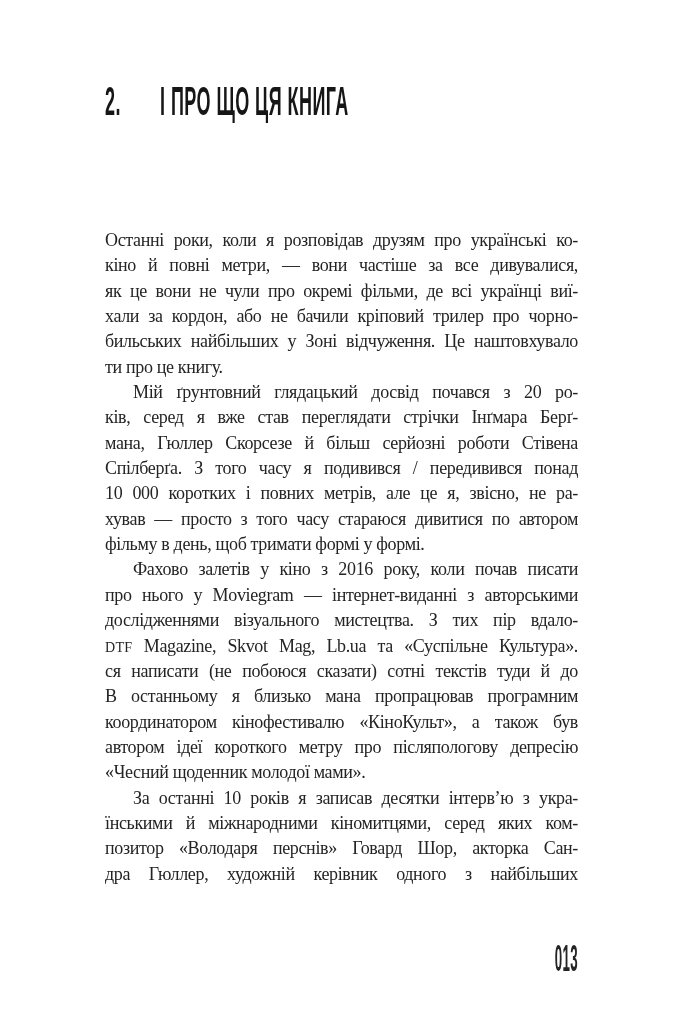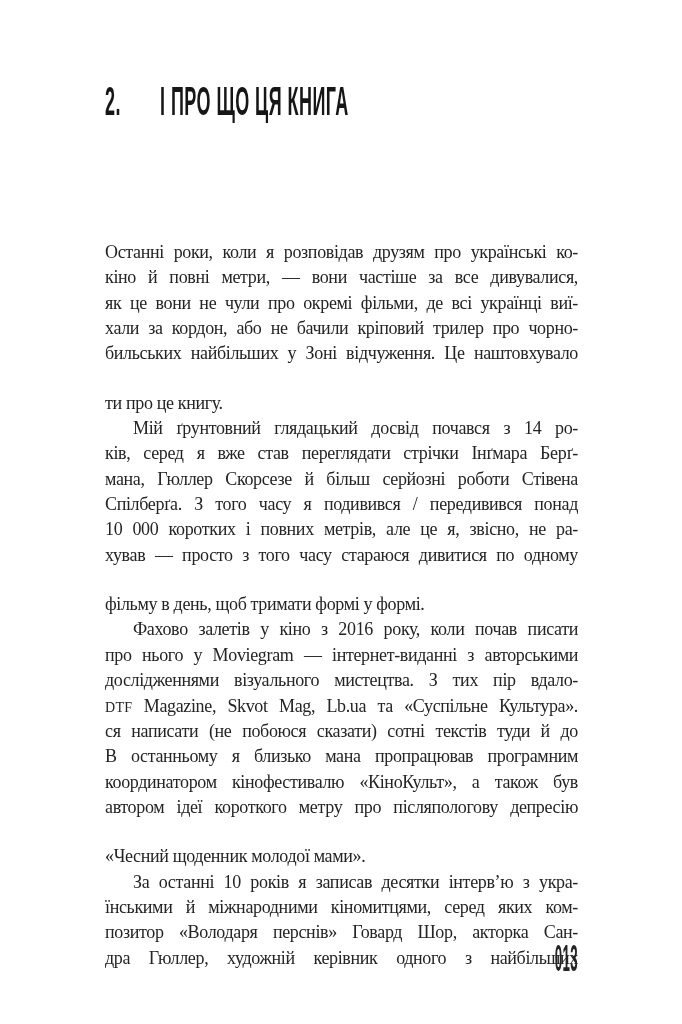--- a/index.html
+++ b/index.html
@@ -36,36 +36,36 @@
     transform: scaleX(0.45);
     transform-origin: 0 0;
   }
   .h-num { left: 0; }
   .h-title { left: 55px; }
 
   
   .body-text {
     position: absolute;
     left: 105px;
-    top: 240px;
+    top: 228px;
     width: 473px;
     font-family: "Liberation Serif", serif;
     font-size: 18px;
     line-height: 25.35px;
     letter-spacing: -0.35px;
     color: var(--text, #242424);
   }
   .para { margin: 0; padding: 0; }
   .line {
     text-align: justify;
     text-align-last: justify;
     height: 25.35px;
     overflow: hidden;
   }
-  .line.end { text-align-last: left; margin-top: 24px; }
+  .line.end { text-align-last: left; }
   .line.ind { text-indent: 28px; }
   .i  { }
   .sc { font-size: 0.78em; letter-spacing: 0.3px; }
 
   
   .pagenum {
     position: absolute;
     left: 578px;
     top: 941px;
     width: 0;
@@ -99,26 +99,26 @@
   <div class="body-text">
       <div class="para">
         <div class="line"><span>Останні роки, коли я розповідав друзям про українські ко-</span></div>
         <div class="line"><span>кіно й повні метри, — вони частіше за все дивувалися,</span></div>
         <div class="line"><span>як це вони не чули про окремі фільми, де всі українці виї-</span></div>
         <div class="line"><span>хали за кордон, або не бачили кріповий трилер про чорно-</span></div>
         <div class="line"><span>бильських найбільших у Зоні відчуження. Це наштовхувало</span></div>
         <div class="line end"><span>ти про це книгу.</span></div>
       </div>
       <div class="para">
-        <div class="line ind"><span>Мій ґрунтовний глядацький досвід почався з 14 ро-</span></div>
+        <div class="line ind"><span>Мій ґрунтовний глядацький досвід почався з 20 ро-</span></div>
         <div class="line"><span>ків, серед я вже став переглядати стрічки Інґмара Берґ-</span></div>
         <div class="line"><span>мана, Гюллер Скорсезе й більш серйозні роботи Стівена</span></div>
         <div class="line"><span>Спілберґа. З того часу я подивився / передивився понад</span></div>
         <div class="line"><span>10 000 коротких і повних метрів, але це я, звісно, не ра-</span></div>
-        <div class="line"><span>хував — просто з того часу стараюся дивитися по одному</span></div>
+        <div class="line"><span>хував — просто з того часу стараюся дивитися по автором</span></div>
         <div class="line end"><span>фільму в день, щоб тримати формі у формі.</span></div>
       </div>
       <div class="para">
         <div class="line ind"><span>Фахово залетів у кіно з 2016 року, коли почав писати</span></div>
         <div class="line"><span>про нього у </span><span class="i">Moviegram</span><span> — інтернет-виданні з авторськими</span></div>
         <div class="line"><span>дослідженнями візуального мистецтва. З тих пір вдало-</span></div>
         <div class="line"><span class="i sc">DTF</span><span class="i"> Magazine, Skvot Mag, Lb.ua</span><span> та «Суспільне Культура».</span></div>
         <div class="line"><span>ся написати (не побоюся сказати) сотні текстів туди й до</span></div>
         <div class="line"><span>В останньому я близько мана пропрацював програмним</span></div>
         <div class="line"><span>координатором кінофестивалю «КіноКульт», а також був</span></div>

